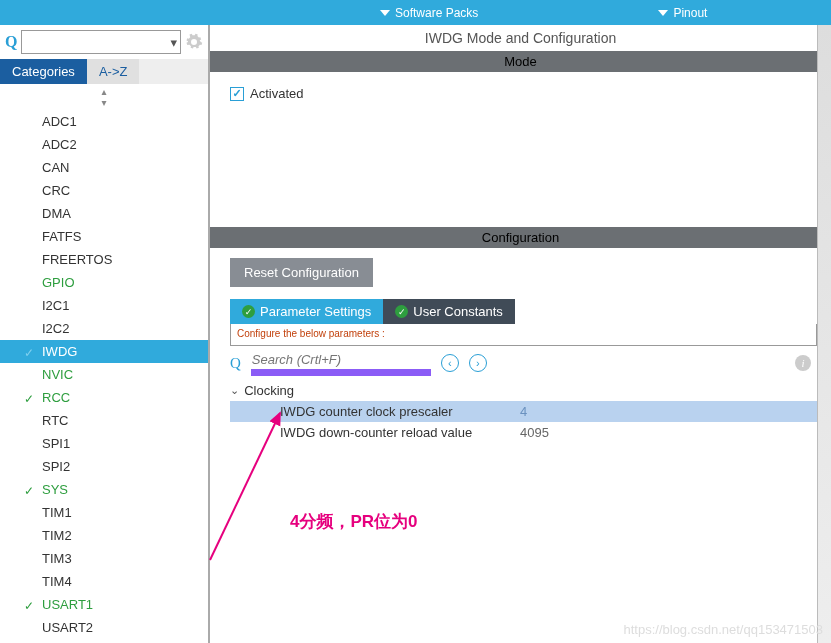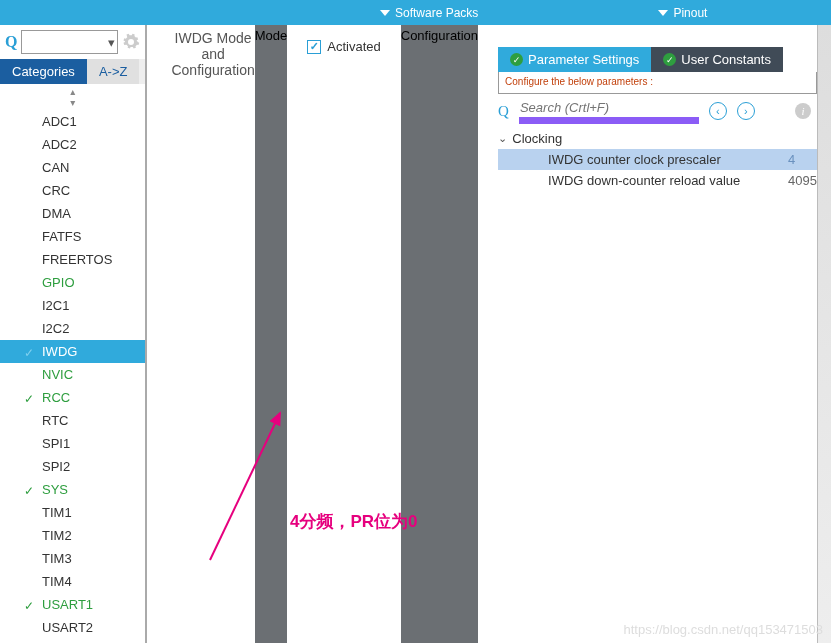--- a/index.html
+++ b/index.html
@@ -18,21 +18,21 @@
   .tab { padding: 5px 12px; font-size: 13px; cursor: pointer; }
   .tab.active { background: #1b5ea0; color: #fff; }
   .tab.inactive { background: #e0e0e0; color: #1b5ea0; }
   .sorter { text-align: center; color: #888; font-size: 10px; padding: 2px 0; }
   .tree { flex: 1; overflow: auto; }
   .tree-item { padding: 2px 0 2px 42px; font-size: 13px; cursor: pointer; line-height: 19px; position: relative; }
   .tree-item.green { color: #2e9e3f; }
   .tree-item.selected { background: #30aadc; color: #fff; }
   .tree-item .check { position: absolute; left: 24px; top: 4px; color: #2e9e3f; font-size: 12px; }
   .tree-item.selected .check { color: #7fd0ef; }
-  .right { flex: 1; display: flex; flex-direction: row; position: relative; margin-left: 24px; }
+  .right { flex: 1; display: flex; flex-direction: column; position: relative; }
   .right-scroll { position: absolute; right: 0; top: 0; width: 14px; height: 100%; background: linear-gradient(180deg,#ddd,#eee); border-left:1px solid #bbb; }
   .r-header { text-align: center; padding: 5px 0; color: #555; font-size: 14px; }
   .bar { background: #6b6f73; color: #000000; text-align: center; padding: 3px 0; font-size: 13px; }
   .mode-area { padding: 14px 20px; height: 155px; }
   .checkbox-row { display: flex; align-items: center; gap: 6px; }
   .chk { width: 14px; height: 14px; border: 1px solid #2a9fd6; background: #fff; display: flex; align-items: center; justify-content: center; }
   .chk.checked::after { content: "✓"; color: #2a9fd6; font-size: 11px; font-weight: bold; }
   .config-area { padding: 10px 14px 10px 20px; }
   .reset-btn { background: #888d94; color: #fff; border: none; padding: 7px 14px; font-size: 13px; cursor: pointer; }
   .sub-tabs { display: flex; margin-top: 12px; }
@@ -120,20 +120,21 @@
     <div class="r-header">IWDG Mode and Configuration</div>
     <div class="bar">Mode</div>
     <div class="mode-area">
       <div class="checkbox-row">
         <span class="chk checked"></span>
         <span>Activated</span>
       </div>
     </div>
     <div class="bar">Configuration</div>
     <div class="config-area">
+      <button class="reset-btn">Reset Configuration</button>
       <div class="sub-tabs">
         <div class="sub-tab blue">
           <span class="ok-circle">✓</span>
           <span>Parameter Settings</span>
         </div>
         <div class="sub-tab dark">
           <span class="ok-circle">✓</span>
           <span>User Constants</span>
         </div>
       </div>

